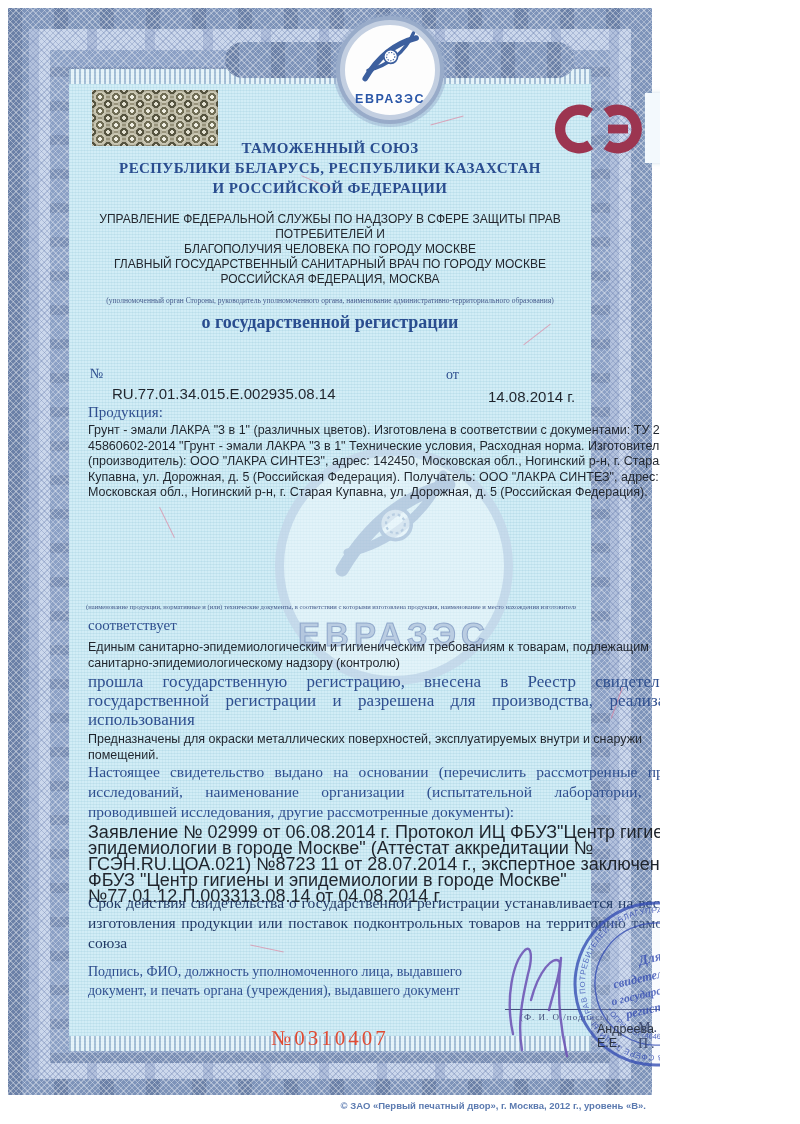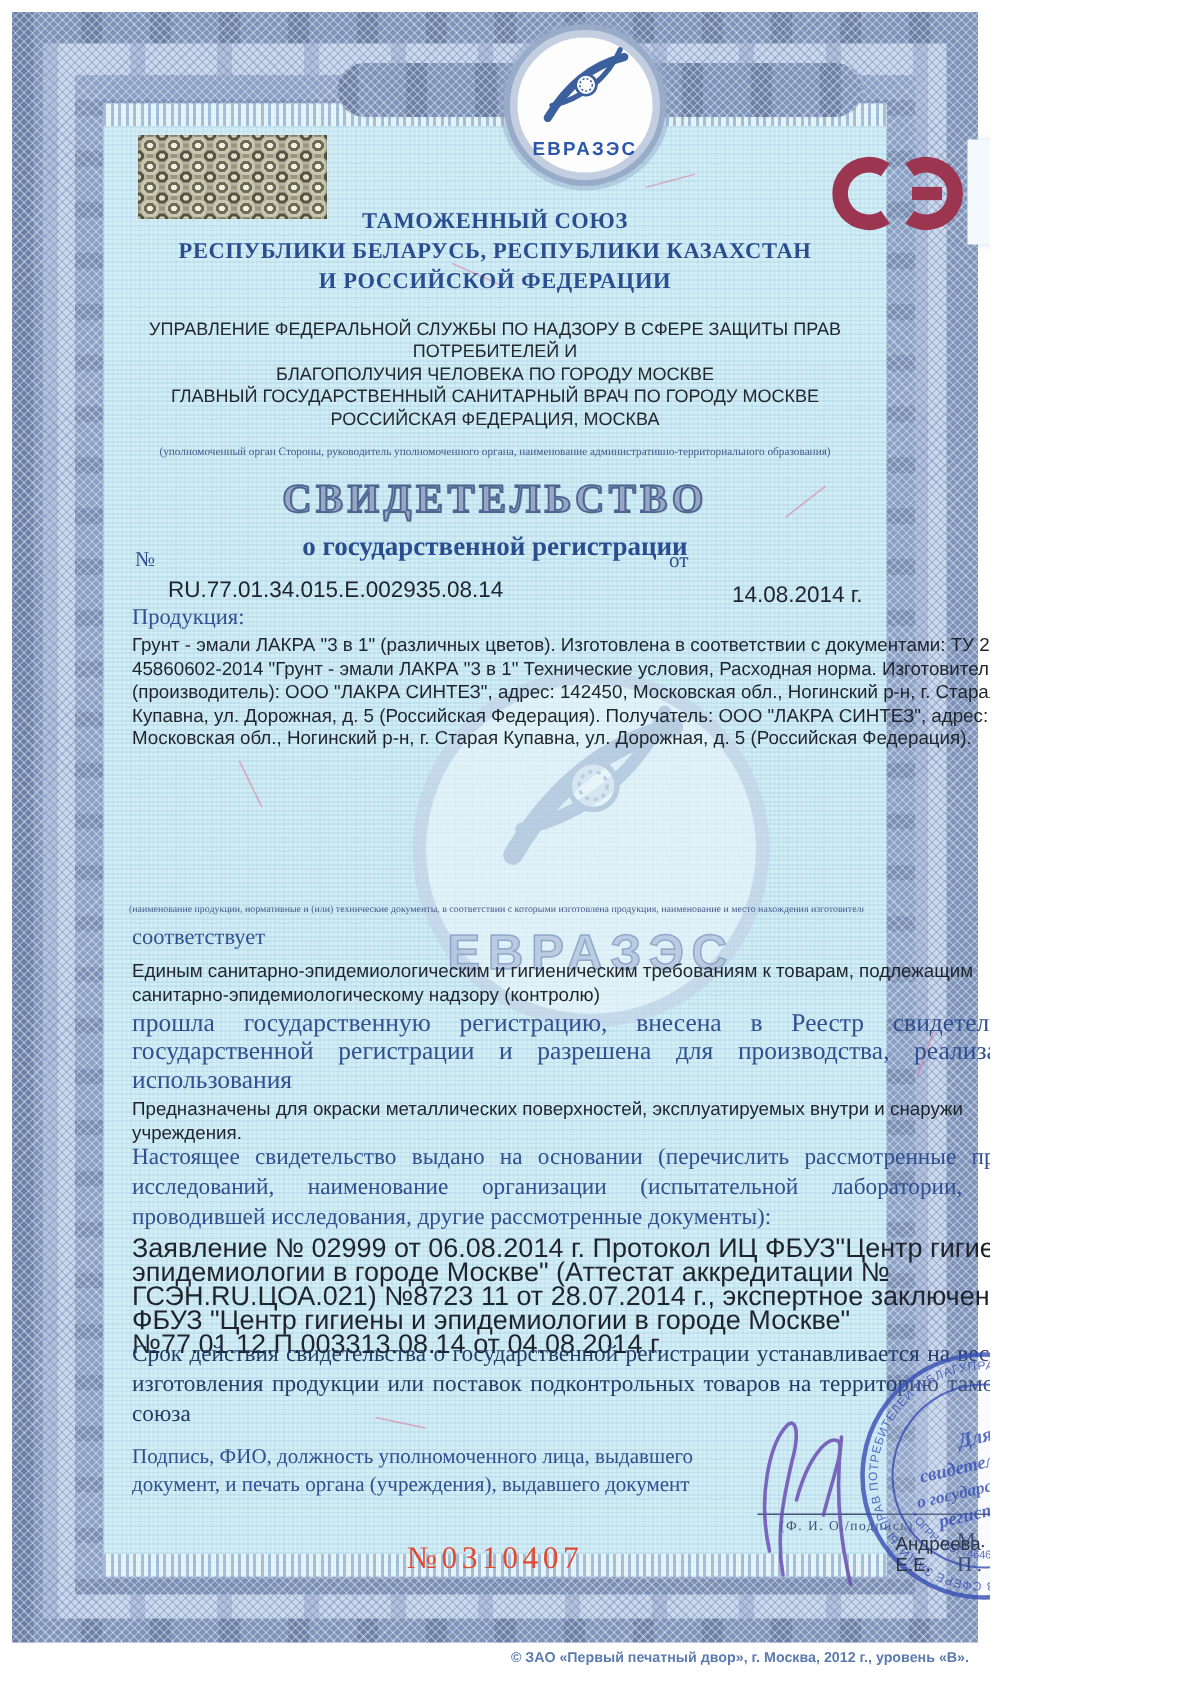--- a/index.html
+++ b/index.html
@@ -150,21 +150,20 @@
     <div class="union-line">ТАМОЖЕННЫЙ СОЮЗ</div>
     <div class="union-line">РЕСПУБЛИКИ БЕЛАРУСЬ, РЕСПУБЛИКИ КАЗАХСТАН</div>
     <div class="union-line">И РОССИЙСКОЙ ФЕДЕРАЦИИ</div>
     <div class="authority-block">
       <div class="authority-line">УПРАВЛЕНИЕ ФЕДЕРАЛЬНОЙ СЛУЖБЫ ПО НАДЗОРУ В СФЕРЕ ЗАЩИТЫ ПРАВ ПОТРЕБИТЕЛЕЙ И</div>
       <div class="authority-line">БЛАГОПОЛУЧИЯ ЧЕЛОВЕКА ПО ГОРОДУ МОСКВЕ</div>
       <div class="authority-line">ГЛАВНЫЙ ГОСУДАРСТВЕННЫЙ САНИТАРНЫЙ ВРАЧ ПО ГОРОДУ МОСКВЕ</div>
       <div class="authority-line">РОССИЙСКАЯ ФЕДЕРАЦИЯ, МОСКВА</div>
     </div>
     <div class="authority-caption">(уполномоченный орган Стороны, руководитель уполномоченного органа, наименование административно-территориального образования)</div>
-    <div class="cert-title">СВИДЕТЕЛЬСТВО</div>
     <div class="cert-subtitle">о государственной регистрации</div>
   </div>
 
   <div class="abs num-label tpl">№</div>
   <div class="abs reg-number ink">RU.77.01.34.015.E.002935.08.14</div>
   <div class="abs date-label tpl">от</div>
   <div class="abs reg-date ink">14.08.2014 г.</div>
 
   <div class="abs product-label tpl">Продукция:</div>
   <div class="abs product-desc ink">Грунт - эмали ЛАКРА "3 в 1" (различных цветов). Изготовлена в соответствии с документами: ТУ 2312-044-45860602-2014 "Грунт - эмали ЛАКРА "3 в 1" Технические условия, Расходная норма. Изготовитель (производитель): ООО "ЛАКРА СИНТЕЗ", адрес: 142450, Московская обл., Ногинский р-н, г. Старая Купавна, ул. Дорожная, д. 5 (Российская Федерация).  Получатель: ООО "ЛАКРА СИНТЕЗ", адрес: 142450, Московская обл., Ногинский р-н, г. Старая Купавна, ул. Дорожная, д. 5 (Российская Федерация).</div>
@@ -176,21 +175,21 @@
       <circle cx="51" cy="40" r="11" fill="rgba(255,255,255,.6)" stroke="#8aa3c8" stroke-width="2.5"></circle>
       <circle cx="51" cy="40" r="6.5" fill="none" stroke="#8aa3c8" stroke-width="1.5" stroke-dasharray="2 2"></circle>
     </svg>
     <div class="wm-label">ЕВРАЗЭС</div>
   </div>
 
   <div class="abs product-caption">(наименование продукции, нормативные и (или) технические документы, в соответствии с которыми изготовлена продукция, наименование и место нахождения изготовителя (производителя), получателя)</div>
   <div class="abs conforms tpl">соответствует</div>
   <div class="abs requirements ink">Единым санитарно-эпидемиологическим и гигиеническим требованиям к товарам, подлежащим санитарно-эпидемиологическому надзору (контролю)</div>
   <div class="abs reg-status tpl">прошла государственную регистрацию, внесена в Реестр свидетельств о государственной регистрации и разрешена для производства, реализации и использования</div>
-  <div class="abs purpose ink">Предназначены для окраски металлических поверхностей, эксплуатируемых внутри и снаружи учреждения.</div>
+  <div class="abs purpose ink">Предназначены для окраски металлических поверхностей, эксплуатируемых внутри и снаружи помещений.</div>
   <div class="abs basis-intro tpl">Настоящее свидетельство выдано на основании (перечислить рассмотренные протоколы исследований, наименование организации (испытательной лаборатории, центра), проводившей исследования, другие рассмотренные документы):</div>
   <div class="abs basis-docs ink">Заявление № 02999 от 06.08.2014 г. Протокол ИЦ ФБУЗ"Центр гигиены и эпидемиологии в городе Москве" (Аттестат аккредитации № ГСЭН.RU.ЦОА.021) №8723 11 от 28.07.2014 г., экспертное заключение ФБУЗ "Центр гигиены и эпидемиологии в городе Москве" №77.01.12.П.003313.08.14 от 04.08.2014 г.</div>
   <div class="abs validity">Срок действия свидетельства о государственной регистрации устанавливается на весь период изготовления продукции или поставок подконтрольных товаров на территорию таможенного союза</div>
 
   <div class="abs sig-instruction tpl">Подпись, ФИО, должность уполномоченного лица, выдавшего документ, и печать органа (учреждения), выдавшего документ</div>
   <div class="abs sig-line"></div>
   <div class="abs sig-caption">(Ф. И. О./подпись)</div>
   <div class="abs signer-name" style="font-family:Liberation Sans, sans-serif;margin-top:31px;">Андреева Е.Е.</div>
   <div class="abs seal-mark">М. П.</div>
 

